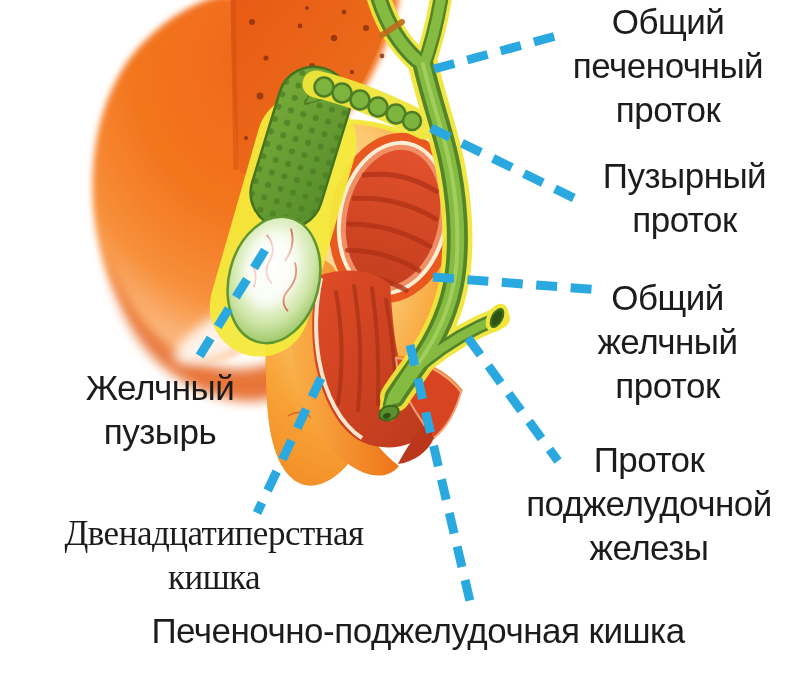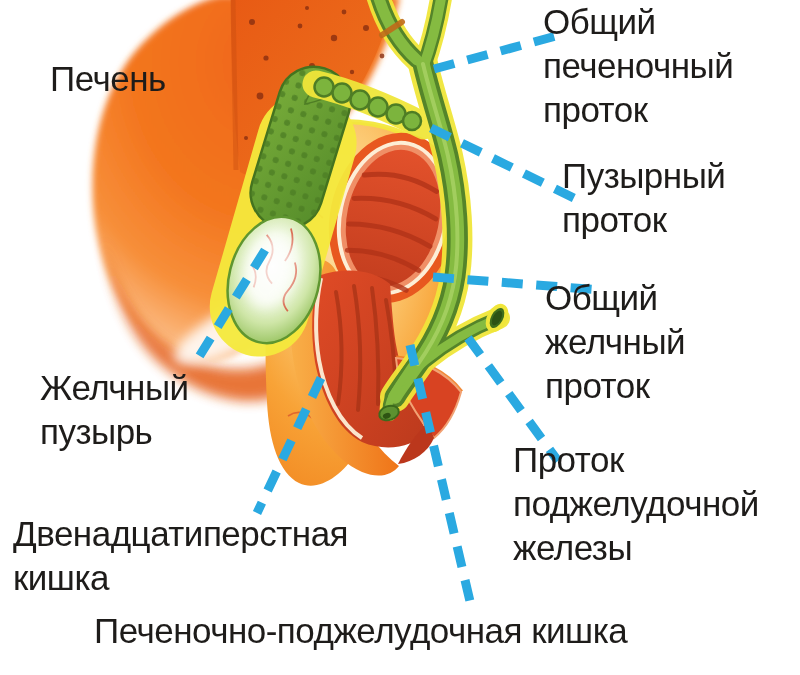--- a/index.html
+++ b/index.html
@@ -3,30 +3,30 @@
 <meta charset="utf-8">
 <style>
   html,body{margin:0;padding:0;background:#ffffff;}
   .stage{
     position:relative;width:800px;height:675px;background:#ffffff;
     overflow:hidden;font-family:"Liberation Sans",sans-serif;
   }
   .stage svg{position:absolute;left:0;top:0;z-index:1;}
   .lbl{
     position:absolute;z-index:2;color:#1e1c1a;font-size:35px;line-height:44px;
-    white-space:pre-line;letter-spacing:-0.5px;
+    text-align:center;white-space:pre-line;letter-spacing:-0.5px;
     font-family:"Liberation Sans",sans-serif;
   }
   .lbl-liver{left:50px;top:57px;width:155px;}
   .lbl-hepatic{left:543px;top:0px;width:250px;}
   .lbl-cystic{left:562px;top:154px;width:245px;}
   .lbl-bile{left:545px;top:276px;width:245px;}
   .lbl-pancreatic{left:513px;top:438px;width:272px;}
   .lbl-gallbladder{left:40px;top:366px;width:240px;}
-  .lbl-duodenum{left:13px;top:512px;width:402px;}
+  .lbl-duodenum{left:13px;top:512px;width:402px;font-family:Liberation Serif, serif;}
   .lbl-ampulla{left:94px;top:609px;width:648px;}
 </style>
 </head>
 <body>
 
 <div class="stage">
 
   <svg viewBox="0 0 800 675" width="800" height="675">
     <defs>
       <radialGradient id="gLobe" cx="0.55" cy="0.18" r="0.95">
@@ -238,21 +238,20 @@
       <line x1="434" y1="69" x2="556" y2="36"></line>
       <line x1="431" y1="128" x2="576" y2="199"></line>
       <line x1="433" y1="277" x2="601" y2="290"></line>
       <line x1="468" y1="338" x2="558" y2="461"></line>
       <line x1="410" y1="345" x2="472" y2="610"></line>
       <line x1="321" y1="378" x2="257" y2="513"></line>
       <line x1="265" y1="250" x2="194" y2="365"></line>
     </g>
   </svg>
 
-  <div class="lbl lbl-liver">Печень</div>
   <div class="lbl lbl-hepatic">Общий
 печеночный
 проток</div>
   <div class="lbl lbl-cystic">Пузырный
 проток</div>
   <div class="lbl lbl-bile">Общий
 желчный
 проток</div>
   <div class="lbl lbl-pancreatic">Проток
 поджелудочной

